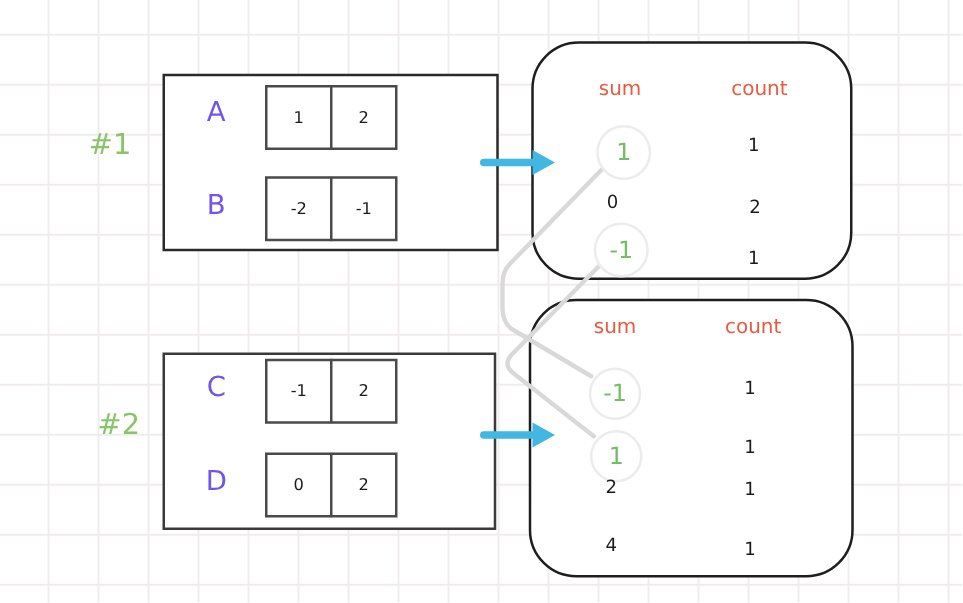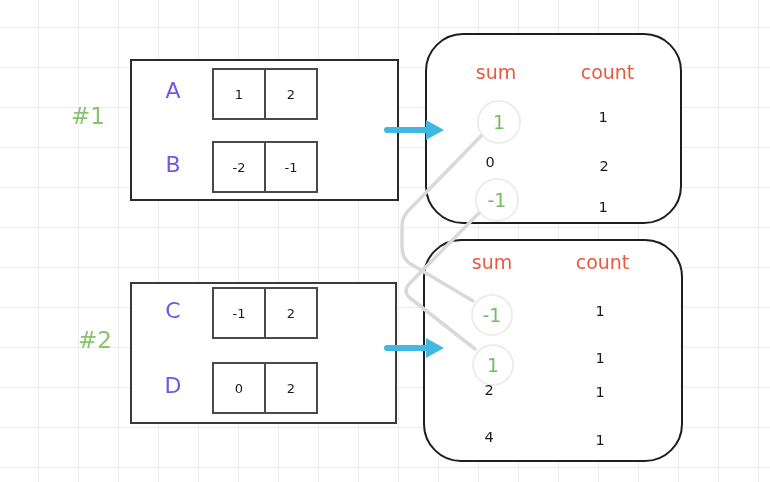--- a/index.html
+++ b/index.html
@@ -28,21 +28,21 @@
     color:#88c46a;font-size:23px;font-weight:500;text-align:center;z-index:3;
   }
   .cells{position:absolute;display:flex;z-index:3;}
   .cell{
     width:50px;height:48px;border:2px solid #4a4a4a;background:#fff;
     display:flex;align-items:center;justify-content:center;
     font-size:13px;color:#1b1b1b;
   }
   .cell + .cell{margin-left:-2px;}
   .hdr{
-    color:#e8593f;font-size:19px;text-align:center;z-index:3;
+    color:#e8593f;font-size:16px;text-align:center;z-index:3;
   }
   .val{
     color:#1b1b1b;font-size:14.5px;text-align:center;z-index:3;width:34px;
   }
   .circle{
     position:absolute;border:2px solid #ececec;border-radius:50%;background:#fff;
     display:flex;align-items:center;justify-content:center;z-index:3;
     color:#74bd66;font-size:19px;
   }
   .c40{width:40px;height:40px;}

